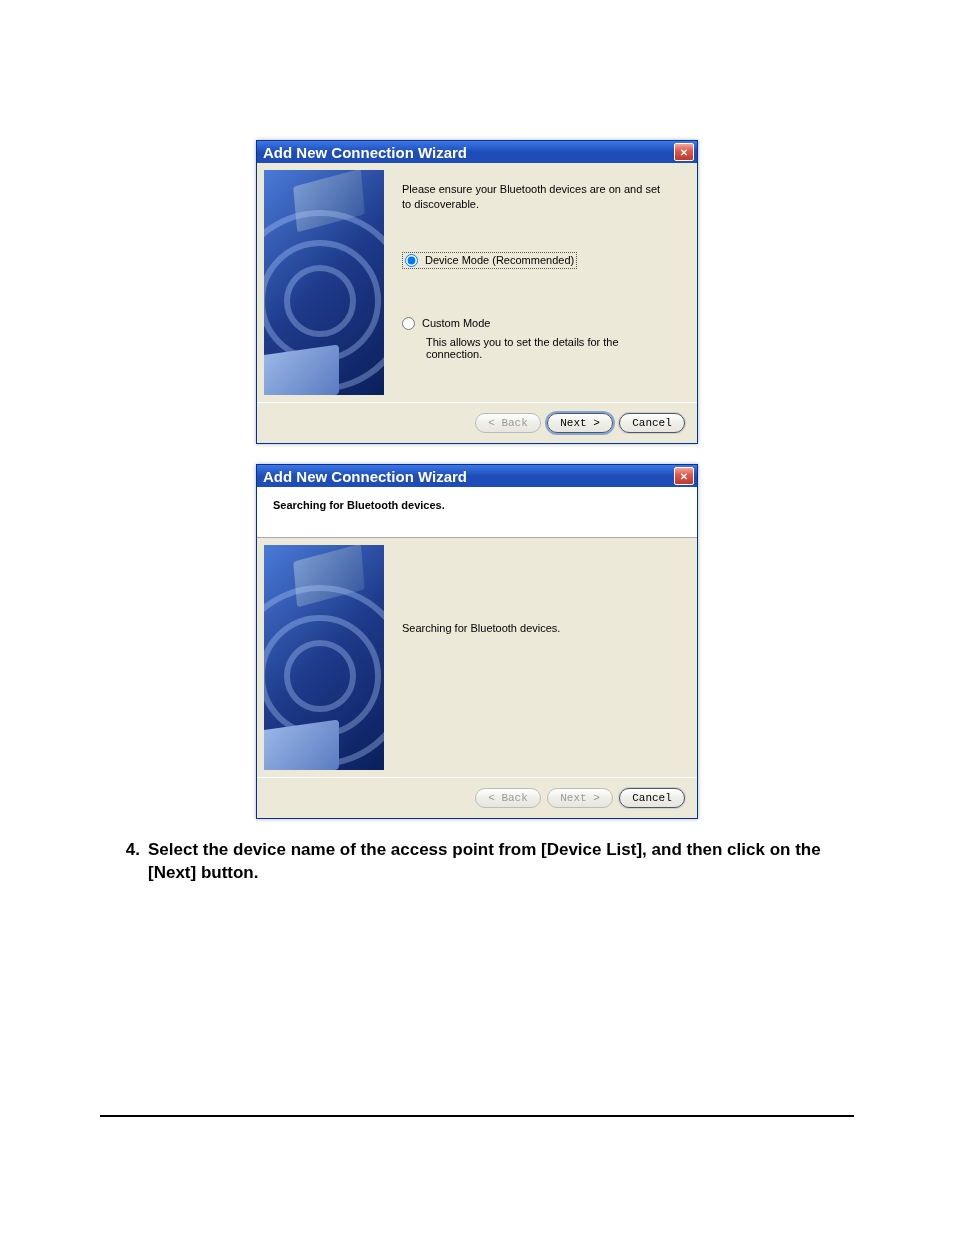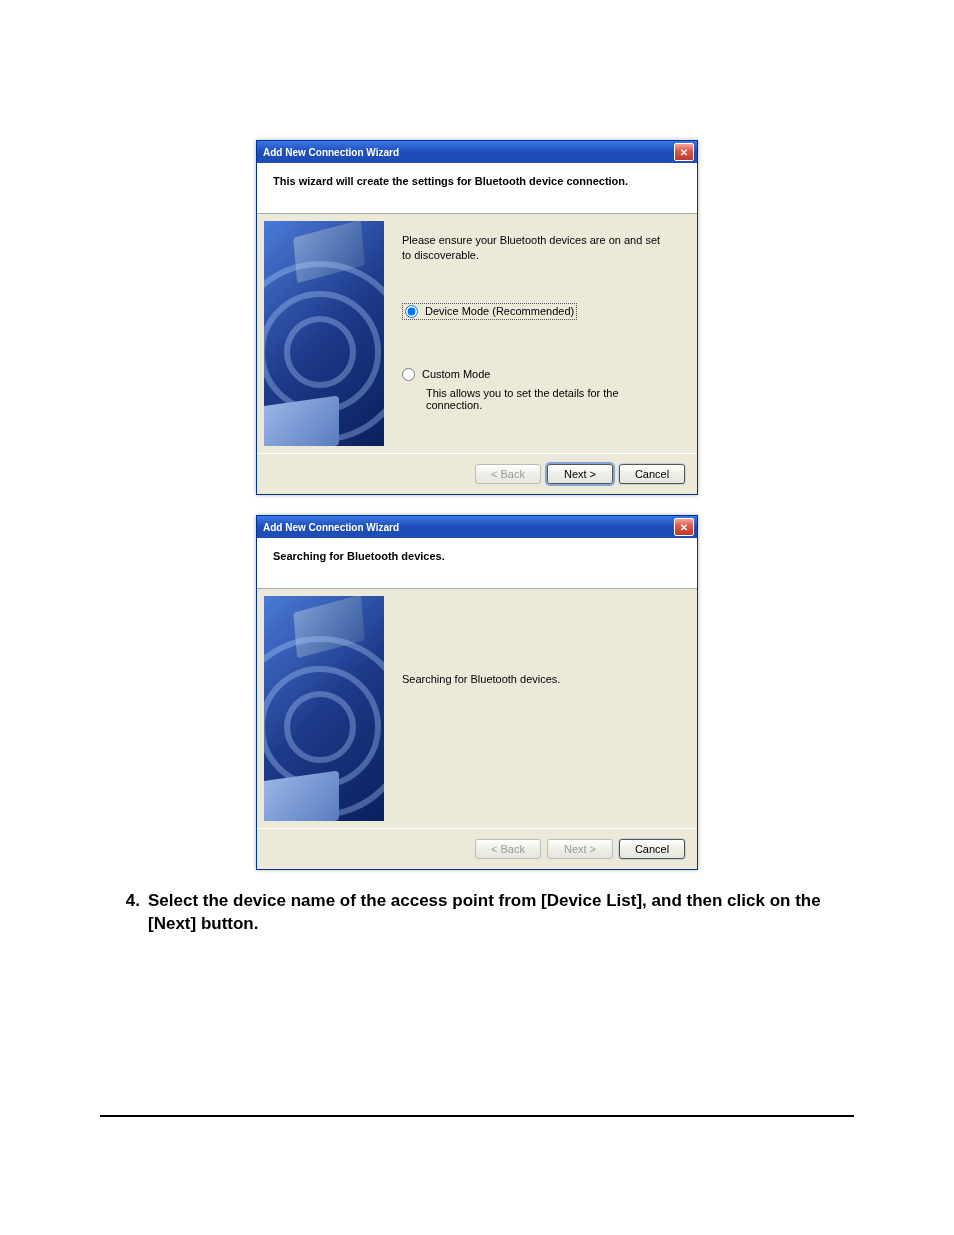--- a/index.html
+++ b/index.html
@@ -24,21 +24,21 @@
   .titlebar {
     height: 22px;
     background: linear-gradient(to bottom, #3b78e7 0%, #1e4db7 50%, #1e4db7 100%);
     display: flex;
     align-items: center;
     justify-content: space-between;
     padding: 0 3px 0 6px;
   }
   .titlebar-text {
     color: #fff;
-    font-size: 10px;
+    font-size: 15px;
     font-weight: bold;
     font-family: Tahoma, Arial, sans-serif;
   }
   .close-btn {
     width: 18px;
     height: 16px;
     background: linear-gradient(to bottom, #f5a6a0 0%, #e05b4b 40%, #c0392b 100%);
     border: 1px solid #fff;
     border-radius: 2px;
     display: flex;
@@ -137,24 +137,24 @@
     border-top: 1px solid #fff;
     padding: 10px 12px;
     display: flex;
     justify-content: flex-end;
     gap: 6px;
   }
   .xp-btn {
     min-width: 66px;
     height: 20px;
     font-size: 11px;
-    font-family: Liberation Sans, sans-serif;
+    font-family: Liberation Mono, monospace;
     background: linear-gradient(to bottom, #fff 0%, #f0f0ea 45%, #e6e6de 100%);
     border: 1px solid #555;
-    border-radius: 3px;
+    border-radius: 10px;
     cursor: pointer;
     padding: 0 8px;
     box-shadow: 0 0 0 1px rgba(100,150,230,0.3);
   }
   .xp-btn:disabled, .xp-btn.disabled {
     color: #9a9a9a;
     border-color: #bbb;
     cursor: default;
     box-shadow: none;
   }
@@ -191,21 +191,20 @@
 </head>
 <body>
 
 <div class="page">
 
   <div class="dialog">
     <div class="titlebar">
       <span class="titlebar-text">Add New Connection Wizard</span>
       <div class="close-btn">✕</div>
     </div>
-    <div class="subheader">This wizard will create the settings for Bluetooth device connection.</div>
     <div class="body-area">
       <div class="wizard-img">
         <div class="keyboard"></div>
         <div class="ring r3"></div>
         <div class="ring r2"></div>
         <div class="ring r1"></div>
         <div class="laptop"></div>
       </div>
       <div class="content">
         <div class="instr">Please ensure your Bluetooth devices are on and set to discoverable.</div>

